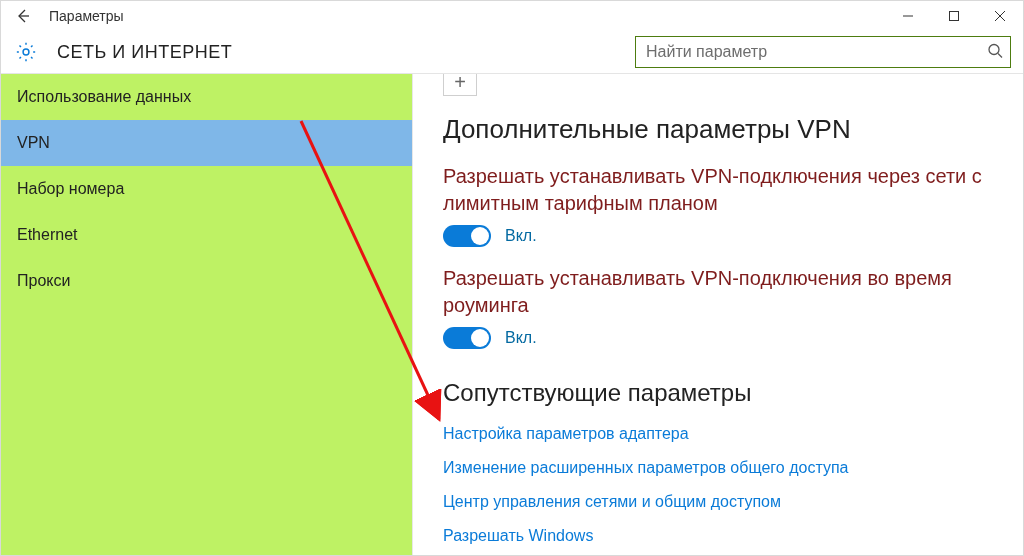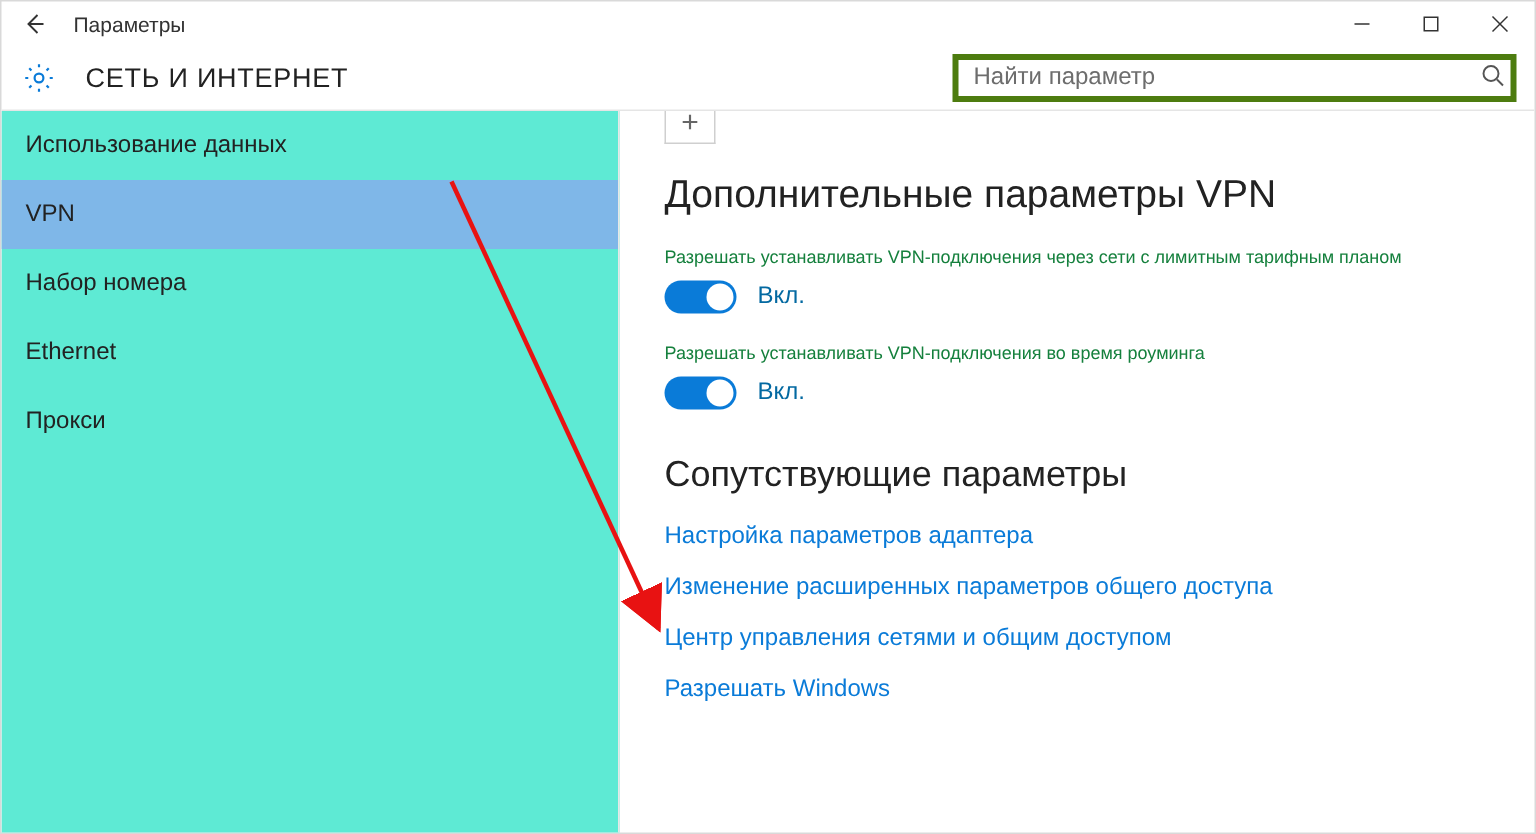--- a/index.html
+++ b/index.html
@@ -66,21 +66,21 @@
   }
   .header-spacer { flex: 1; }
   .search-wrap {
     position: relative;
     width: 376px;
     height: 32px;
   }
   .search-input {
     width: 100%;
     height: 100%;
-    border: 4px solid #4d7c0f;
+    border: 1px solid #4d7c0f;
     padding: 4px 36px 4px 10px;
     font-size: 16px;
     color: #555;
     outline: none;
     font-family: inherit;
   }
   .search-input::placeholder { color: #6d6d6d; }
   .search-icon {
     position: absolute;
     right: 8px;
@@ -93,21 +93,21 @@
   
   .content {
     display: flex;
     height: calc(556px - 30px - 42px);
     border-top: 1px solid #e5e5e5;
   }
 
   
   .sidebar {
     width: 412px;
-    background: #5eead4;
+    background: #bef264;
     border-right: 1px solid #e7e7e7;
     padding-top: 0;
   }
   .nav-item {
     height: 46px;
     display: flex;
     align-items: center;
     padding-left: 16px;
     font-size: 16px;
     color: #222;
@@ -148,22 +148,22 @@
   h2.subheading {
     font-size: 24px;
     font-weight: 400;
     margin: 30px 0 18px 0;
     color: #222;
   }
   .option {
     margin-bottom: 18px;
   }
   .option-label {
-    font-size: 12px;
-    color: #15803d;
+    font-size: 20px;
+    color: #7f1d1d;
     line-height: 1.35;
     margin-bottom: 8px;
   }
   .toggle-row {
     display: flex;
     align-items: center;
     gap: 14px;
   }
   .toggle {
     width: 48px;

